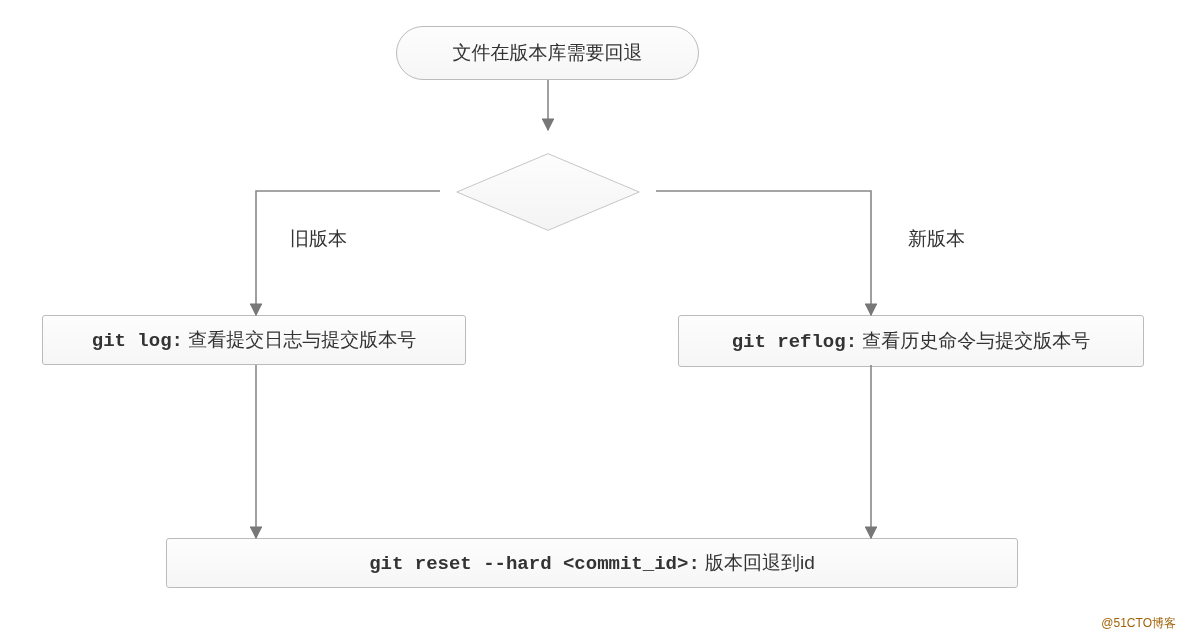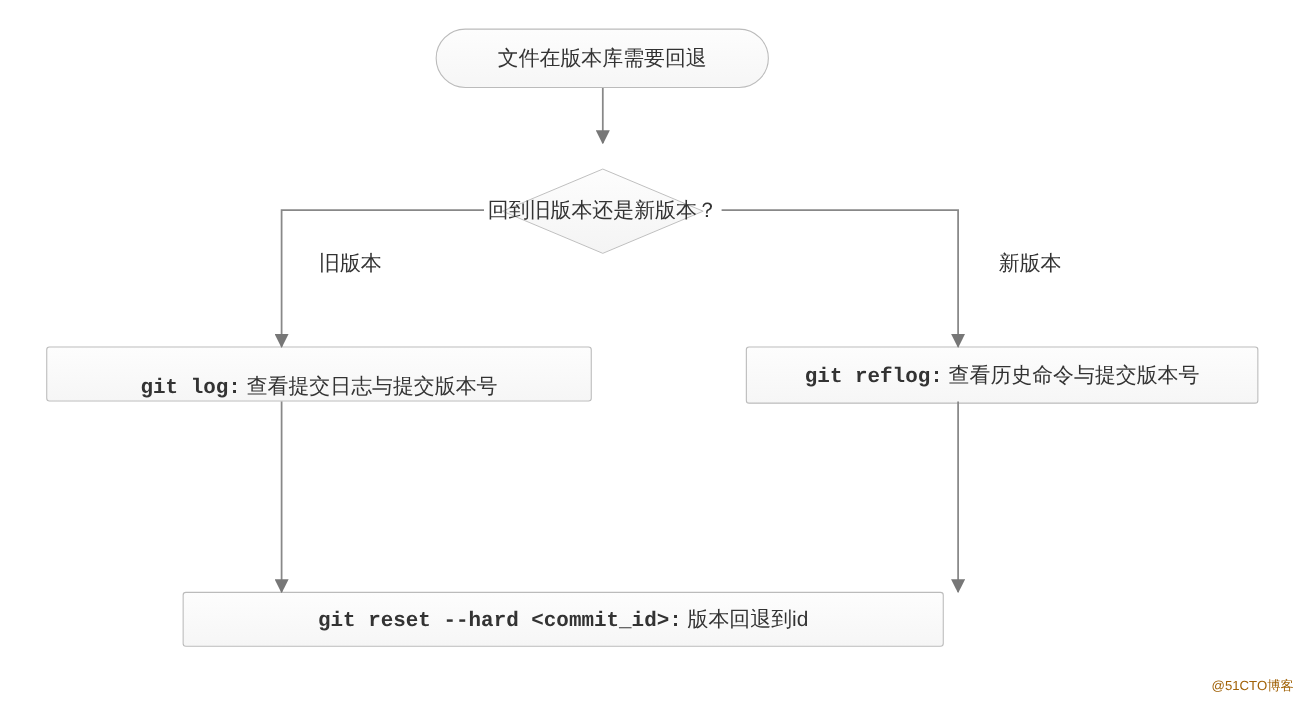--- a/index.html
+++ b/index.html
@@ -18,39 +18,38 @@
   </style>
 </head>
 <body>
 
 <div class="node start" style="left:396px; top:26px; width:303px; height:54px;">
   <span>文件在版本库需要回退</span>
 </div>
 
 <div class="decision-wrap" style="left:373px; top:127px; width:350px; height:128px;">
   <div class="diamond" style="left:110px; top:0; width:130px; height:130px;"></div>
-  <span class="decision-text">回到旧版本还是新版本？</span>
 </div>
 
 <div class="edge-label" style="left:290px; top:226px;text-align:center;">旧版本</div>
 <div class="edge-label" style="left:908px; top:226px;">新版本</div>
 
-<div class="node rect" style="left:42px; top:315px; width:496px; height:50px;align-items:flex-end;">
+<div class="node rect" style="left:42px; top:315px; width:424px; height:50px;">
   <span>
     <span class="code">git log:</span><span class="plain"> 查看提交日志与提交版本号</span>
   </span>
 </div>
 
 <div class="node rect" style="left:678px; top:315px; width:466px; height:52px;">
   <span>
     <span class="code">git reflog:</span><span class="plain"> 查看历史命令与提交版本号</span>
   </span>
 </div>
 
-<div class="node rect" style="left:166px; top:538px; width:692px; height:50px;">
+<div class="node rect" style="left:166px; top:538px; width:852px; height:50px;">
   <span>
     <span class="code">git reset --hard &lt;commit_id&gt;:</span><span class="plain"> 版本回退到id</span>
   </span>
 </div>
 
 <div class="watermark">@51CTO博客</div>
 
 <svg class="arrows">
   <defs>
     <marker id="ah" viewBox="0 0 10 10" refX="9" refY="5" markerWidth="8" markerHeight="8" orient="auto-start-reverse">

